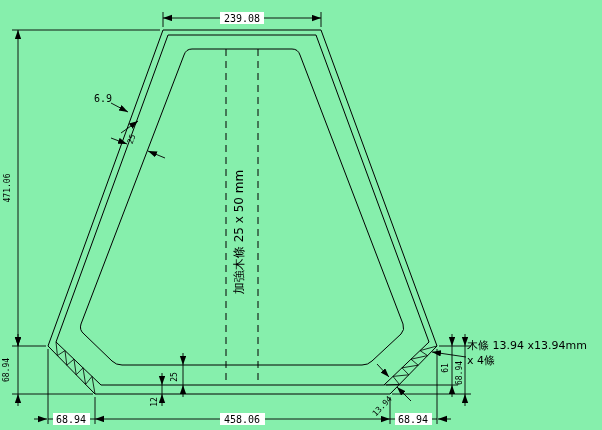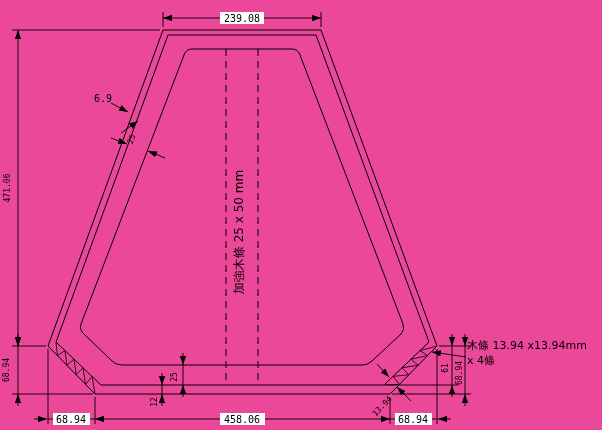--- a/index.html
+++ b/index.html
@@ -1,16 +1,16 @@
 <!DOCTYPE html>
 <html><head>
 <meta charset="utf-8">
 <style>
   html,body{margin:0;padding:0;background:#fff;}
-  #stage{position:relative;width:602px;height:430px;background:#ec4899;overflow:hidden;
+  #stage{position:relative;width:602px;height:430px;background:#86efac;overflow:hidden;
          font-family:"DejaVu Sans Mono", monospace;}
   svg{display:block;}
   .ln{stroke:#000;stroke-width:1;fill:none;}
   .thin{stroke:#000;stroke-width:0.8;fill:none;}
   .dash{stroke:#000;stroke-width:1;fill:none;stroke-dasharray:7 5;}
   .dim{stroke:#000;stroke-width:0.9;fill:none;}
   .bg{fill:#fff;stroke:none;}
   text{fill:#000;font-family:"DejaVu Sans Mono", monospace;}
   .t10{font-size:10px;text-anchor:middle;}
   .t8{font-size:8px;text-anchor:middle;}

